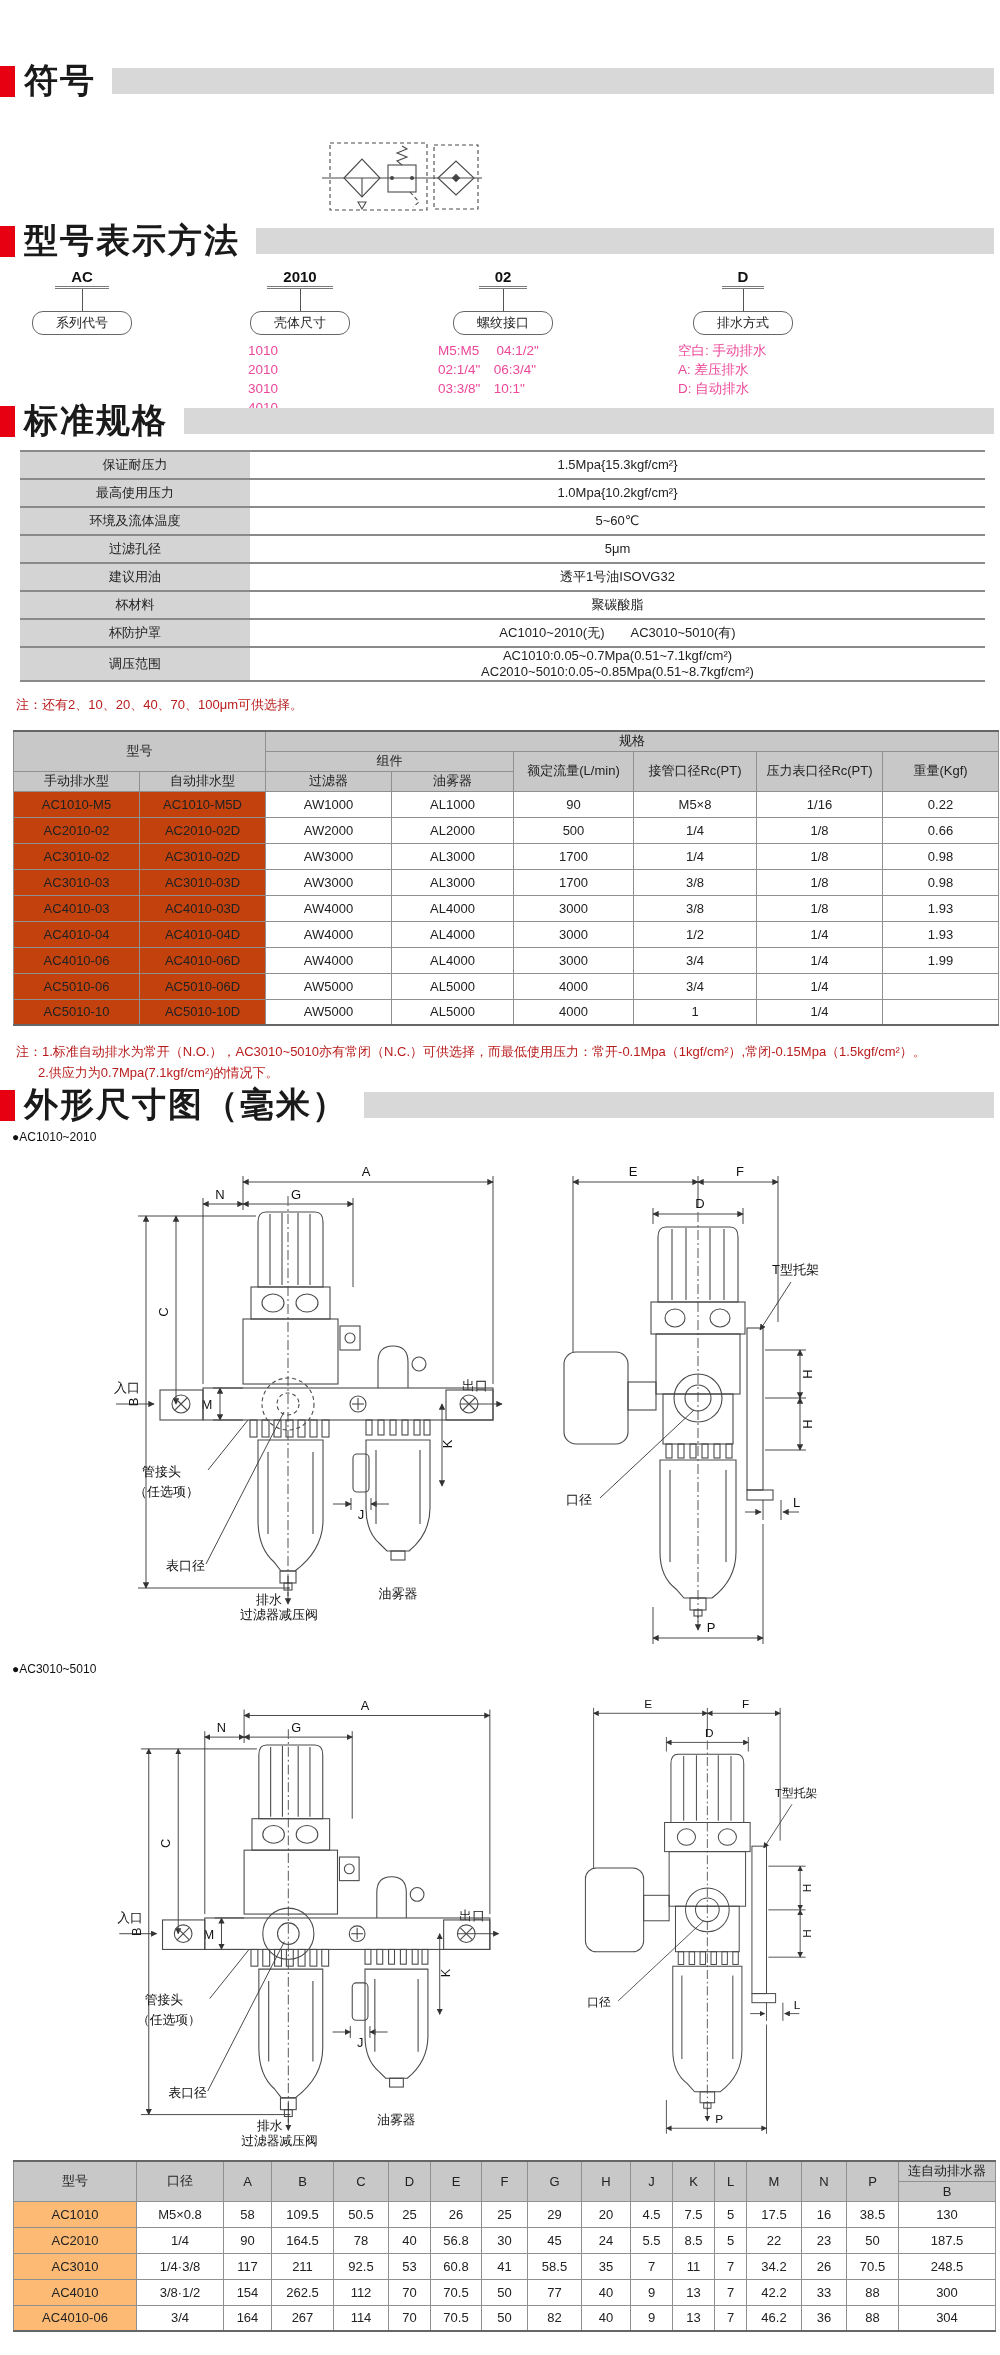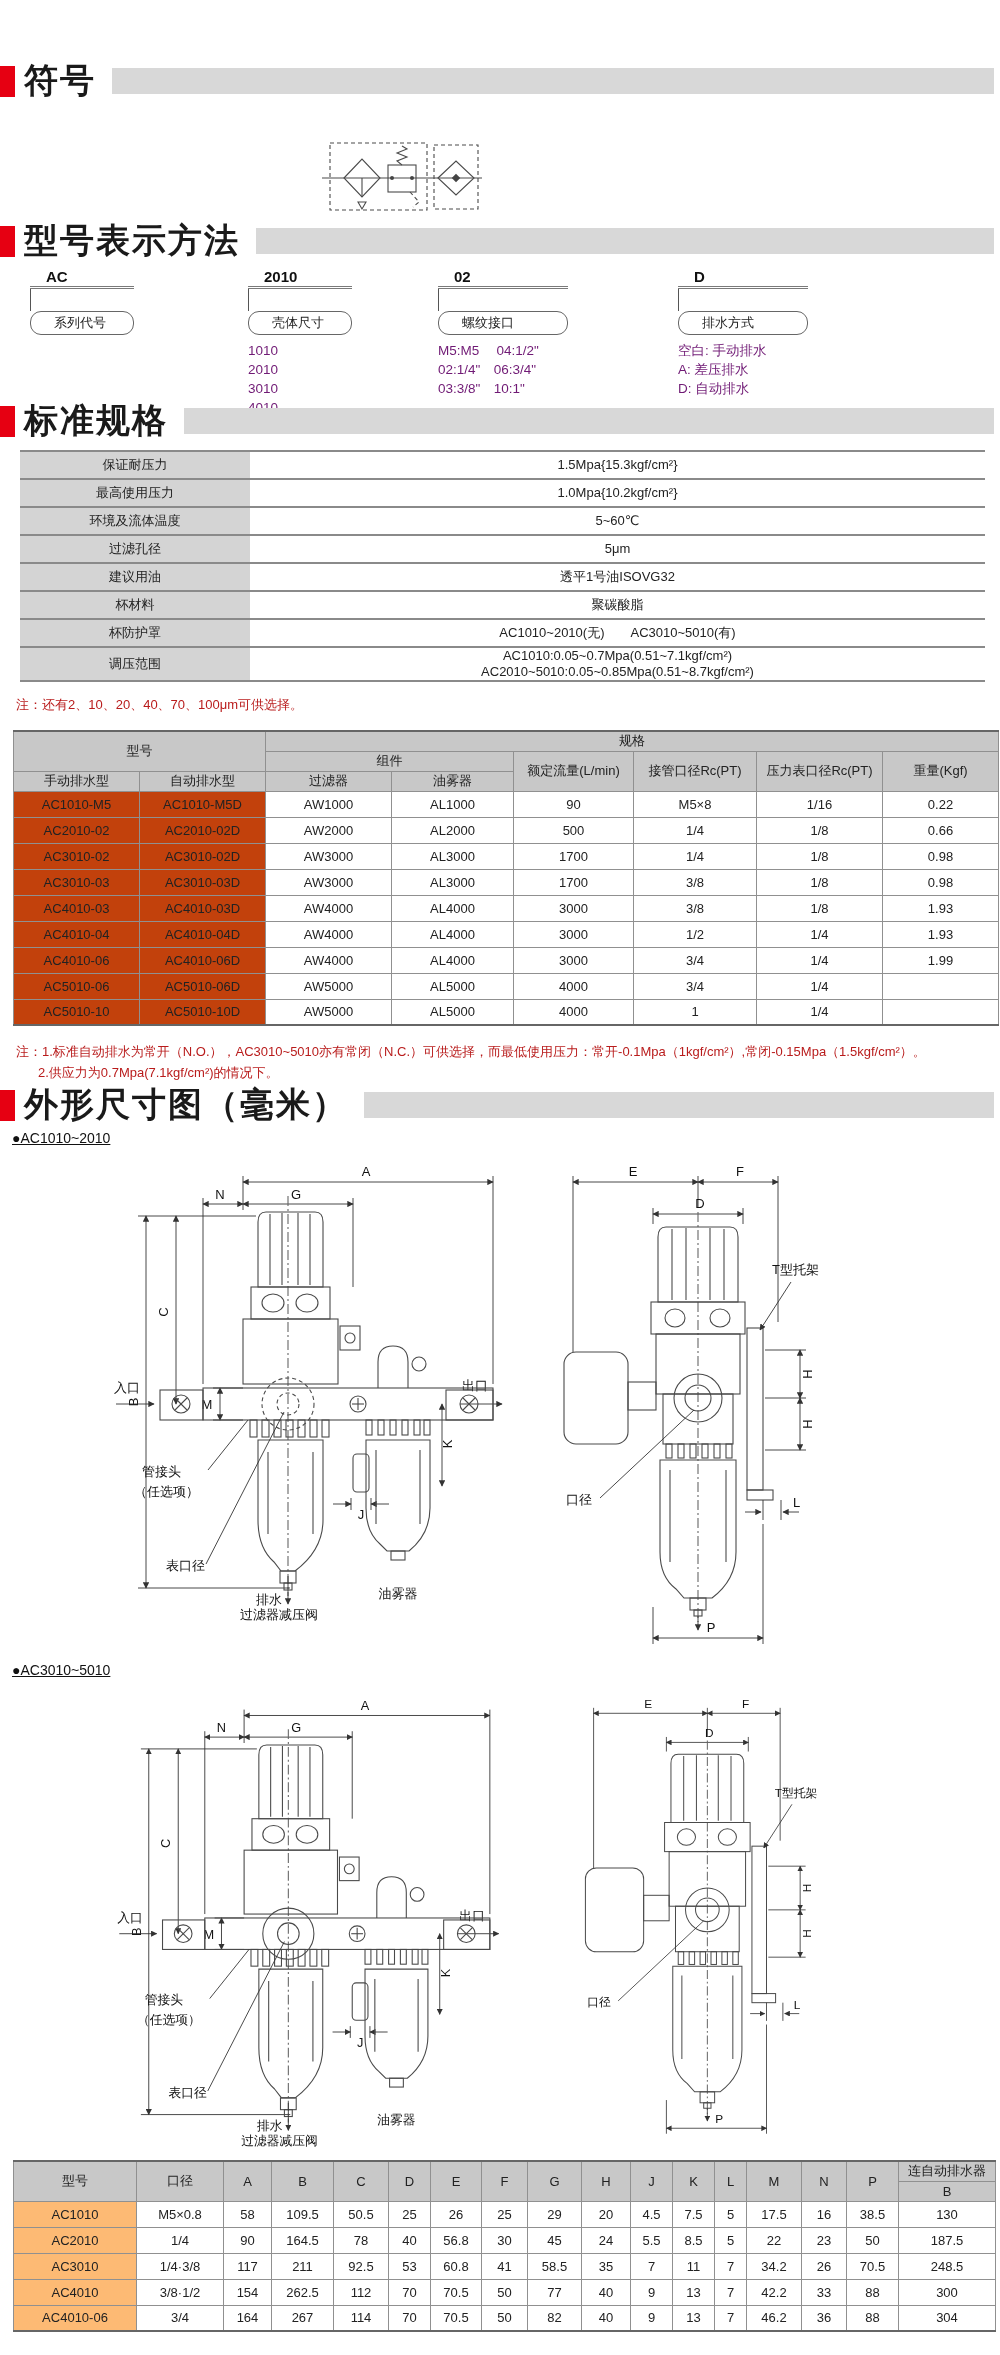--- a/index.html
+++ b/index.html
@@ -8,41 +8,41 @@
     width:1000px; height:2355px; position:relative; overflow:hidden;
     font-family:"Liberation Sans","DejaVu Sans",sans-serif; color:#222;
   }
   .abs { position:absolute; }
   
   .sec-head { display:flex; align-items:center; left:0; right:6px; height:38px; }
   .sq { width:15px; height:31px; background:#e60012; flex:0 0 auto; }
   .sec-title { font-size:34px; font-weight:bold; color:#1a1a1a; margin-left:9px; letter-spacing:2px; white-space:nowrap; }
   .bar { flex:1 1 auto; height:26px; background:#d8d8d8; margin-left:16px; }
   
-  .mcol { position:absolute; display:flex; flex-direction:column; }
+  .mcol { position:absolute; display:flex; flex-direction:column; align-items:center; }
   .mcode { font-size:15px; font-weight:bold; color:#111; padding:0 16px 1px 16px; border-bottom:3px double #7a7a7a; }
   .mstem { width:1px; height:22px; background:#555; }
   .mbox { border:1px solid #666; border-radius:11px; padding:2px 23px; font-size:13px; color:#222; white-space:nowrap; }
-  .mopts { margin-top:6px; font-size:13.5px; color:#701a75; line-height:19px; text-align:left; align-self:flex-start; white-space:pre; }
+  .mopts { margin-top:6px; font-size:13.5px; color:#ec4899; line-height:19px; text-align:left; align-self:flex-start; white-space:pre; }
   
   table { border-collapse:collapse; font-size:13px; color:#222; table-layout:fixed; }
   .spec-table { width:965px; border-top:2px solid #777; border-bottom:2px solid #777; }
   .spec-table td { border-top:2px solid #8a8a8a; border-bottom:2px solid #8a8a8a; height:28px; text-align:center; vertical-align:middle; }
   .spec-table td:first-child { background:#d4d4d4; width:230px; font-size:13px; }
   .spec-table td:last-child { white-space:pre-line; line-height:16px; }
   .main-table { width:985px; border-top:2px solid #666; border-bottom:2px solid #666; }
   .main-table th { background:#c8c8c8; border:1px solid #909090; font-weight:normal; font-size:13px; height:20px; }
   .main-table td { border:1px solid #909090; text-align:center; height:26px; }
   .main-table td:nth-child(1), .main-table td:nth-child(2) { background:#c2410c; }
   .dim-table { width:982px; border-top:2px solid #666; border-bottom:2px solid #666; }
   .dim-table th { background:#c8c8c8; border:1px solid #909090; font-weight:normal; font-size:13px; height:20px; }
   .dim-table td { border:1px solid #909090; text-align:center; height:26px; }
   .dim-table td:first-child { background:#fdba74; }
   .note { font-size:13px; color:#b91c1c; }
-  .cap { font-size:14px; color:#111;text-decoration:underline; }
+  .cap { font-size:12px; color:#111; }
   
   .o  { fill:none; stroke:#4a4a4a; stroke-width:1.1; }
   .d  { fill:none; stroke:#333; stroke-width:0.9; }
   .dash { stroke-dasharray:4 3; }
   .cl { stroke-dasharray:10 3 2 3; stroke:#666; }
   .dt { font-size:13px; fill:#111; font-family:"Liberation Sans","DejaVu Sans",sans-serif; }
 </style>
 </head>
 <body>
 

